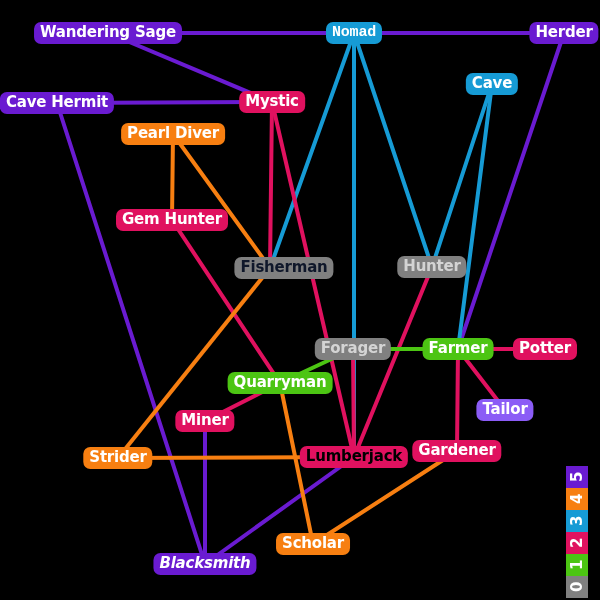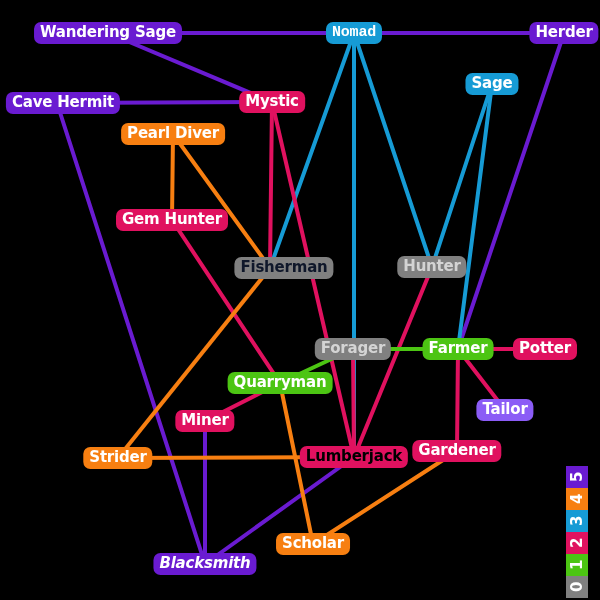--- a/index.html
+++ b/index.html
@@ -76,22 +76,22 @@
         <line x1="313" y1="544" x2="457" y2="451" stroke="#F77F11" stroke-width="4" stroke-linecap="round"></line>
         <line x1="353" y1="349" x2="458" y2="349" stroke="#4CC513" stroke-width="4" stroke-linecap="round"></line>
         <line x1="353" y1="349" x2="280" y2="383" stroke="#4CC513" stroke-width="4" stroke-linecap="round"></line>
       </g>
   </svg>
 
   <div id="node-layer">
       <div class="node-label" style="left: 108px; top: 33px; background: rgb(106, 27, 209); color: rgb(255, 255, 255);"><span>Wandering Sage</span></div>
       <div class="node-label" style="left: 354px; top: 33px; background: rgb(22, 155, 213); color: rgb(255, 255, 255); font-family: Liberation Mono, monospace;"><span>Nomad</span></div>
       <div class="node-label" style="left: 564px; top: 33px; background: rgb(106, 27, 209); color: rgb(255, 255, 255);"><span>Herder</span></div>
-      <div class="node-label" style="left: 492px; top: 84px; background: rgb(22, 155, 213); color: rgb(255, 255, 255);"><span>Sage</span></div>
-      <div class="node-label" style="left: 57px; top: 103px; background: rgb(106, 27, 209); color: rgb(255, 255, 255); margin-left: 6px;"><span>Cave Hermit</span></div>
+      <div class="node-label" style="left: 492px; top: 84px; background: rgb(22, 155, 213); color: rgb(255, 255, 255);"><span>Cave</span></div>
+      <div class="node-label" style="left: 57px; top: 103px; background: rgb(106, 27, 209); color: rgb(255, 255, 255);"><span>Cave Hermit</span></div>
       <div class="node-label" style="left: 272px; top: 102px; background: rgb(224, 17, 95); color: rgb(255, 255, 255);"><span>Mystic</span></div>
       <div class="node-label" style="left: 173px; top: 134px; background: rgb(247, 127, 17); color: rgb(255, 255, 255);"><span>Pearl Diver</span></div>
       <div class="node-label" style="left: 172px; top: 220px; background: rgb(224, 17, 95); color: rgb(255, 255, 255);"><span>Gem Hunter</span></div>
       <div class="node-label" style="left: 270px; top: 268px; background: rgb(128, 128, 128); color: #0f172a; margin-left: 14px;"><span>Fisherman</span></div>
       <div class="node-label" style="left: 432px; top: 267px; background: rgb(128, 128, 128); color: rgb(212, 212, 212);"><span>Hunter</span></div>
       <div class="node-label" style="left: 353px; top: 349px; background: rgb(128, 128, 128); color: rgb(212, 212, 212); text-align: center;"><span>Forager</span></div>
       <div class="node-label" style="left: 458px; top: 349px; background: rgb(76, 197, 19); color: rgb(255, 255, 255);"><span>Farmer</span></div>
       <div class="node-label" style="left: 545px; top: 349px; background: rgb(224, 17, 95); color: rgb(255, 255, 255);"><span>Potter</span></div>
       <div class="node-label" style="left: 280px; top: 383px; background: rgb(76, 197, 19); color: rgb(255, 255, 255);"><span>Quarryman</span></div>
       <div class="node-label" style="left: 505px; top: 410px; background: #8b5cf6; color: rgb(255, 255, 255); text-align: right;"><span>Tailor</span></div>

